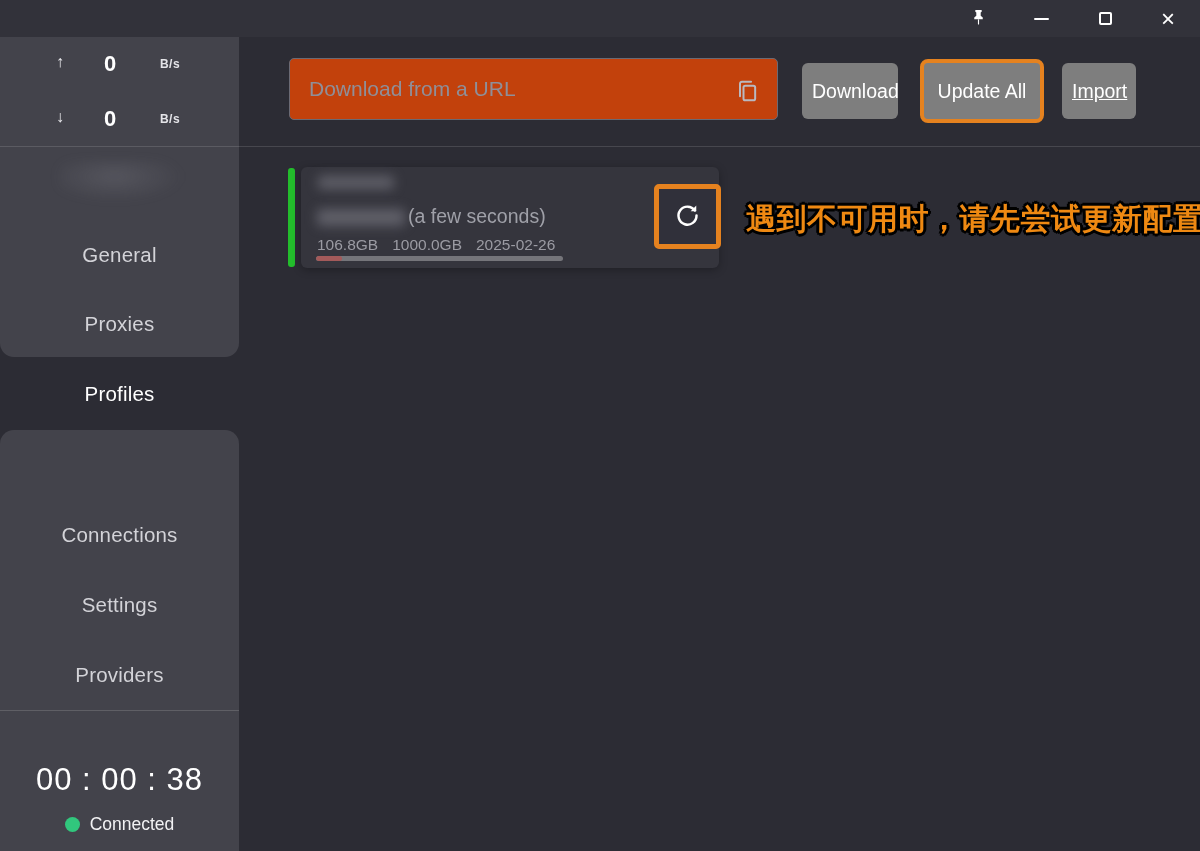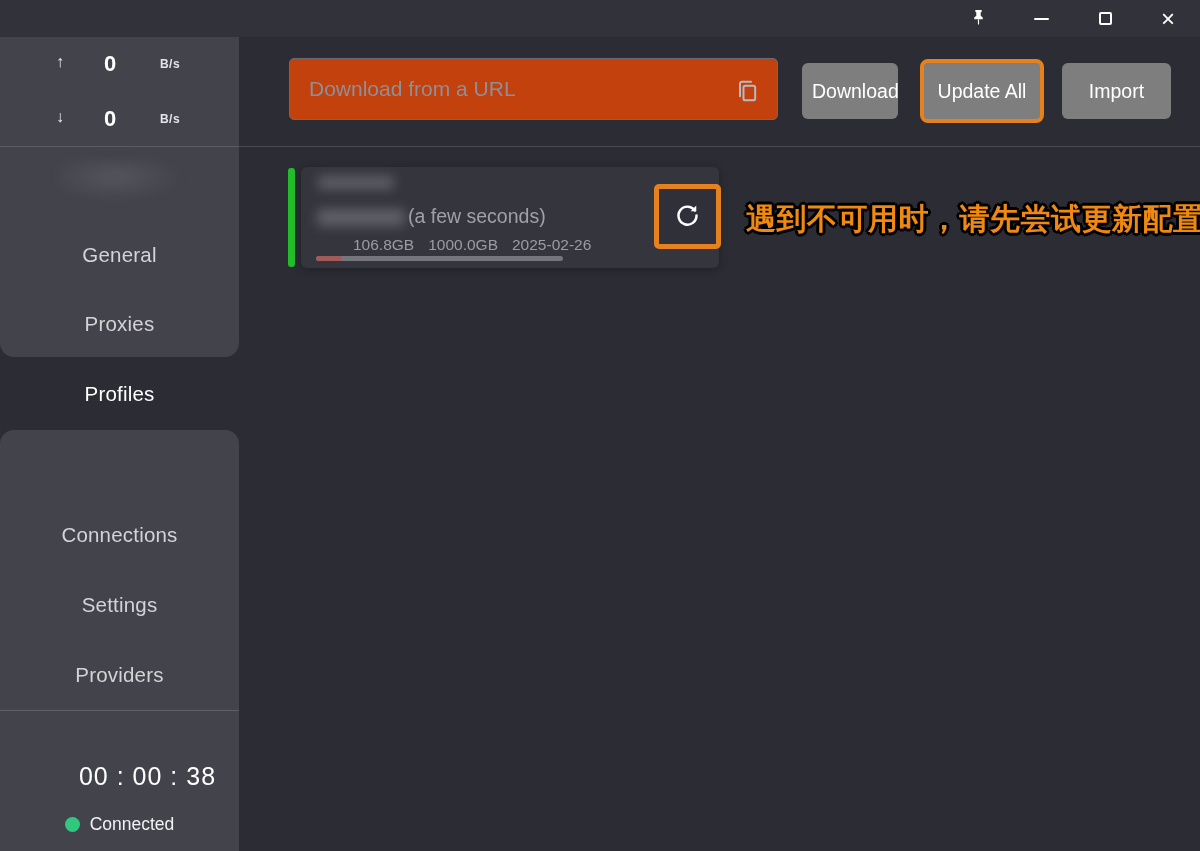--- a/index.html
+++ b/index.html
@@ -67,21 +67,21 @@
   .nav-proxies     { top:289px; }
   .nav-profiles    { top:357px; height:73px; color:#ffffff; font-weight:500; }
   .nav-logs        { top:430px; }
   .nav-connections { top:500px; }
   .nav-settings    { top:570px; }
   .nav-providers   { top:640px; }
 
   
   .uptime {
     position:absolute; left:0; top:762px; width:239px; text-align:center;
-    color:#ffffff; font-size:25px; letter-spacing:1px;margin-left:28px;
+    color:#ffffff; font-size:31px; letter-spacing:1px;
   }
   .status {
     position:absolute; left:0; top:811px; width:239px; height:26px;
     display:flex; align-items:center; justify-content:center; gap:10px;
   }
   .status-dot { width:15px; height:15px; border-radius:50%; background:#31c77d; }
   .status-label { color:#f2f2f4; font-size:17.5px; }
 
   
   .url-input {
@@ -93,21 +93,21 @@
   .url-input::placeholder { color:#8f8f99; }
   .copy-icon { position:absolute; left:733px; top:77px; width:28px; height:28px; cursor:pointer; }
 
   .tb-btn {
     position:absolute; top:63px; height:56px; border:none; border-radius:6px;
     background:#7e7e7e; color:#ffffff; font-size:19.5px; cursor:pointer;
     font-family:"Liberation Sans", sans-serif; padding:0 10px;
   }
   .btn-download { left:783px;  width:96px;margin-left:19px; }
   .btn-update   { left:920px;  top:59px; width:124px; height:64px; border:4px solid #e5821f; border-radius:8px; }
-  .btn-import   { left:1062px; width:109px;  }
+  .btn-import   { left:1062px; width:74px;text-decoration:underline;  }
 
   
   .accent-bar {
     position:absolute; left:288px; top:168px; width:7px; height:99px;
     background:#23bd2c; border-radius:3px;
   }
   .profile-card {
     position:absolute; left:301px; top:167px; width:418px; height:101px;
     background:#35353d; border-radius:6px; box-shadow:0 2px 8px rgba(0,0,0,0.28);
     cursor:pointer;
@@ -116,21 +116,21 @@
     position:absolute; background:rgba(165,165,175,0.38);
     filter:blur(6px); border-radius:4px;
   }
   .redact-name { left:17px; top:9px;  width:76px; height:13px; }
   .redact-sub  { left:16px; top:42px; width:88px; height:17px; }
   .card-updated {
     position:absolute; left:107px; top:38px; color:#9fa0a8; font-size:19.5px;
   }
   .card-stats {
     position:absolute; left:16px; top:69px; display:flex; gap:14px;
-    color:#9b9ba3; font-size:15.5px;margin-left:36px;
+    color:#9b9ba3; font-size:15.5px;
   }
   .progress-track {
     position:absolute; left:15px; top:89px; width:247px; height:5px;
     background:#75757a; border-radius:3px; overflow:hidden;
   }
   .progress-fill { height:100%; width:10.7%; background:#a35a5a; border-radius:3px; }
 
   
   .refresh-btn {
     position:absolute; left:654px; top:184px; width:67px; height:65px;

